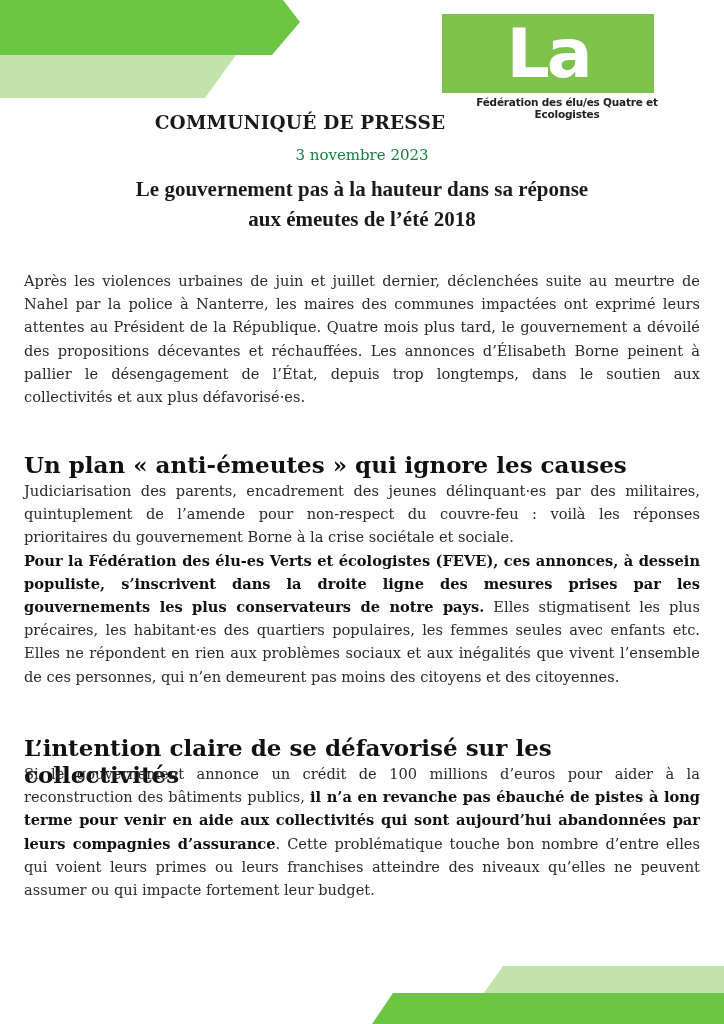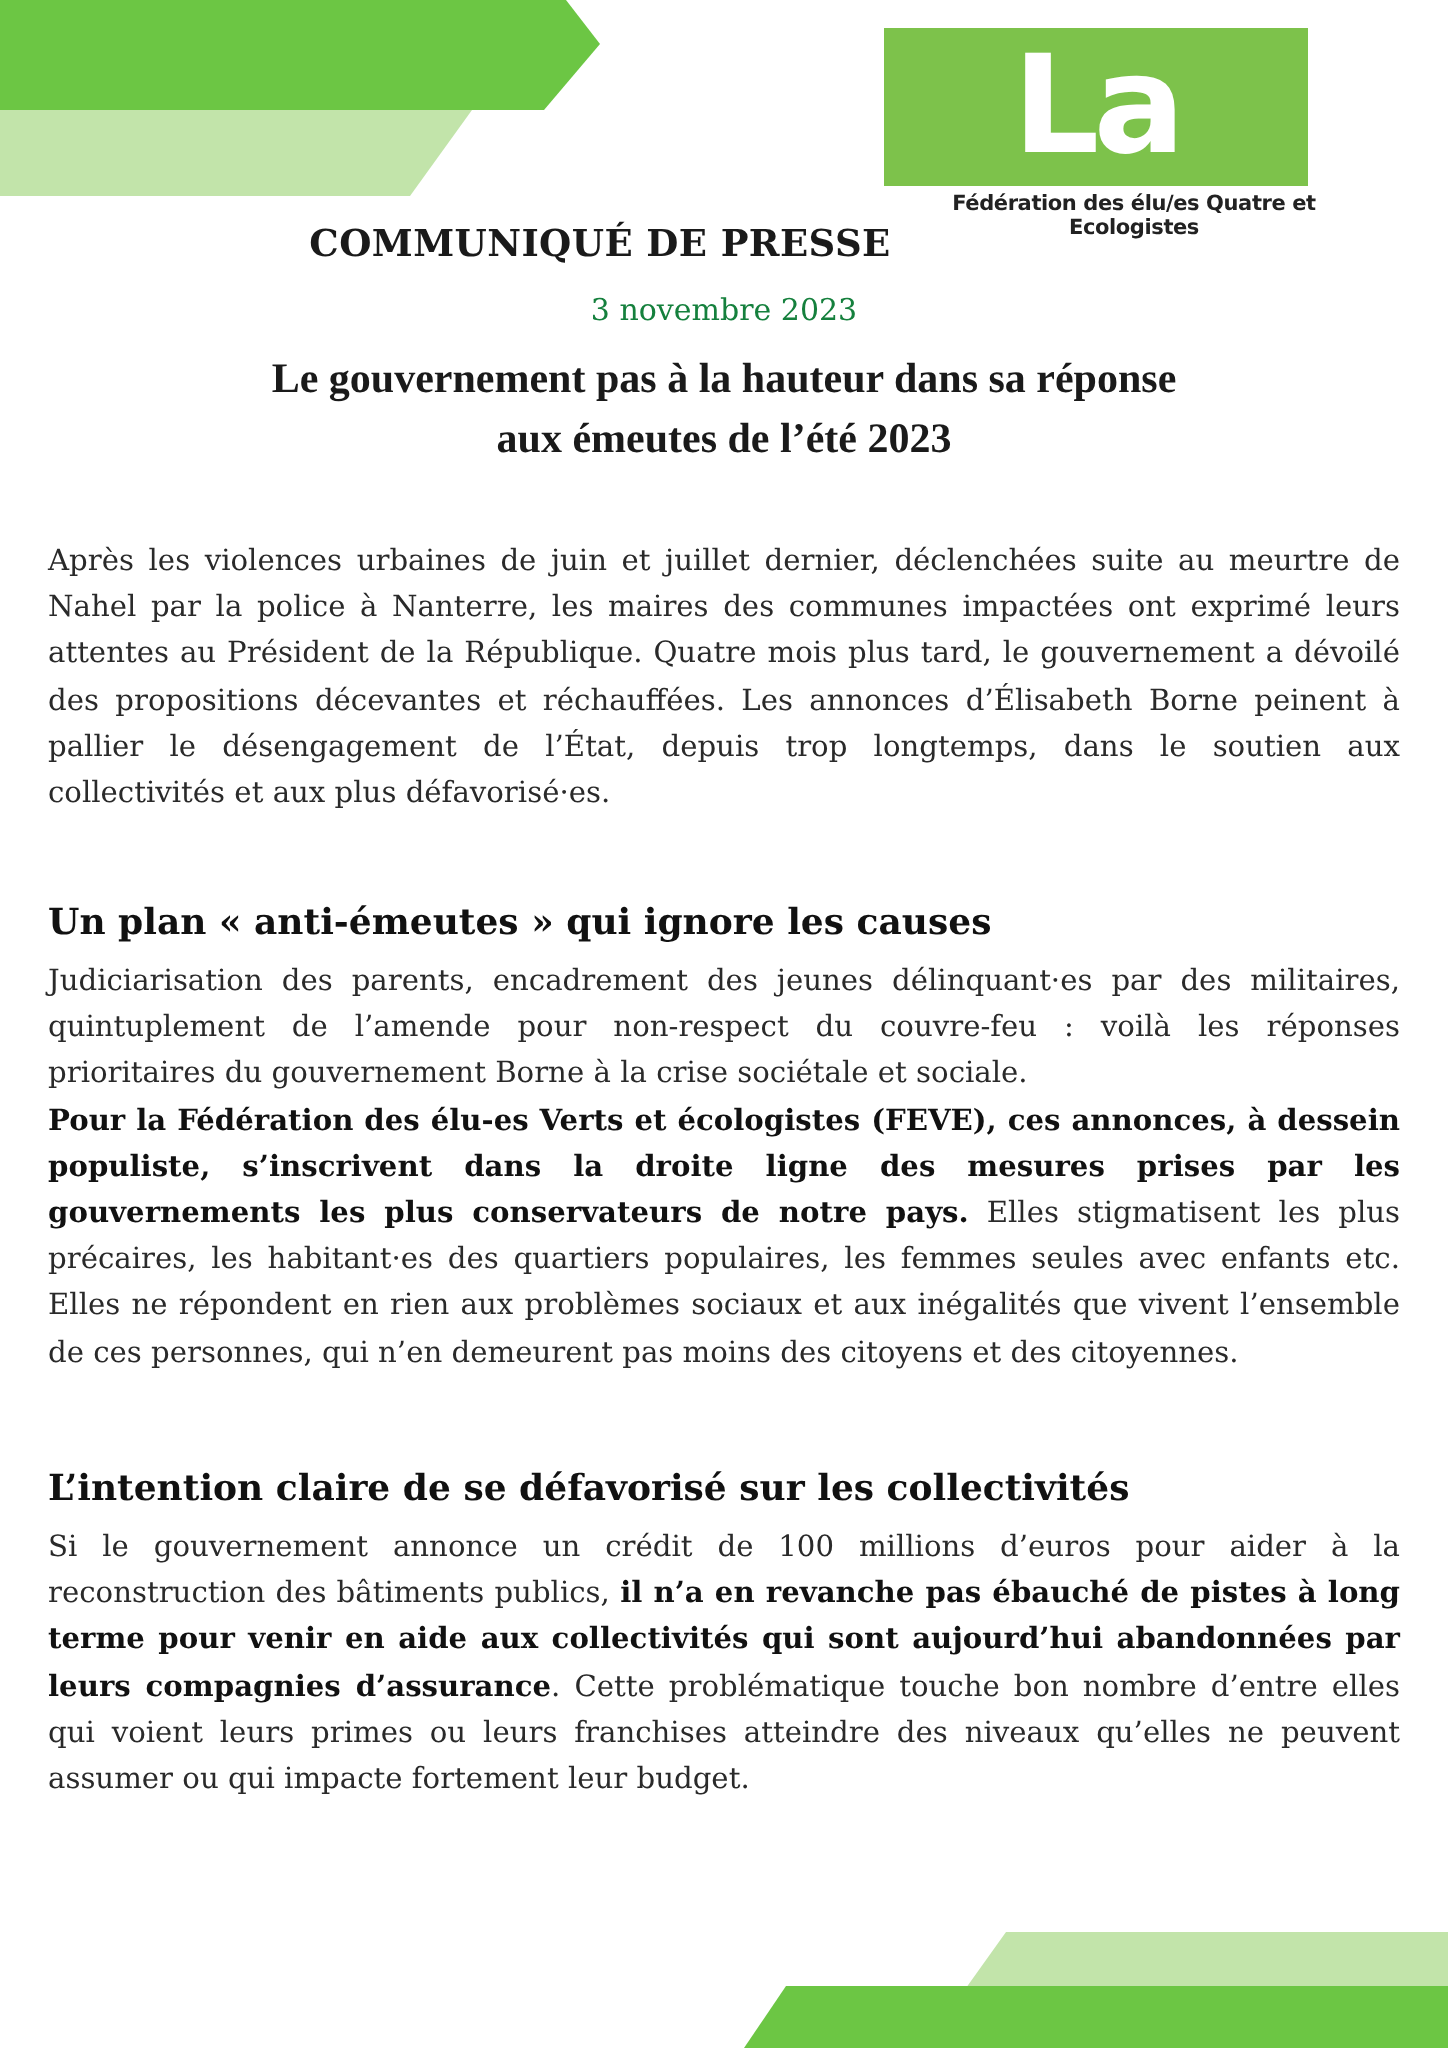--- a/index.html
+++ b/index.html
@@ -13,21 +13,21 @@
               font-family:"DejaVu Sans", sans-serif; font-weight:bold; font-size:10.5px; color:#222; letter-spacing:-0.2px; }
   .kicker { position:absolute; top:112px; left:0; width:600px; text-align:center;
             font-weight:bold; font-size:18.5px; letter-spacing:0.2px; }
   .date { position:absolute; top:146px; left:0; width:724px; text-align:center; font-size:15px; color:#15803d; }
   .title { position:absolute; top:174px; left:40px; width:644px; text-align:center;
            font-weight:bold; font-size:21px; line-height:30px;font-family:Liberation Serif, serif; }
   .body { position:absolute; left:24px; width:676px; font-size:14.6px; line-height:23.2px;
           text-align:justify; color:#2a2a2a; }
   .body b { color:#111; }
   .p1 { top:269px; }
-  .h2 { position:absolute; left:24px; width:676px; font-weight:bold; font-size:18px; color:#111; }
+  .h2 { position:absolute; left:24px; width:676px; font-weight:bold; font-size:23px; color:#111; }
   .h-a { top:451px; }
   .s1 { top:479px; }
   .h-b { top:734px; }
   .s2 { top:762px; }
 </style>
 </head>
 <body>
 
 <svg class="deco" viewBox="0 0 724 1024" xmlns="http://www.w3.org/2000/svg">
   <polygon points="0,55 236,55 205,98 0,98" fill="#c2e4aa"></polygon>
@@ -38,21 +38,21 @@
 
 <div class="logo-box">
   <div class="logo-text">La feve</div>
 </div>
 <div class="logo-sub">Fédération des élu/es Quatre et Ecologistes</div>
 
 <div class="kicker">COMMUNIQUÉ DE PRESSE</div>
 <div class="date">3 novembre 2023</div>
 <div class="title">
   <div>Le gouvernement pas à la hauteur dans sa réponse</div>
-  <div>aux émeutes de l’été 2023</div>
+  <div>aux émeutes de l’été 2018</div>
 </div>
 
 <div class="body p1">Après les violences urbaines de juin et juillet dernier, déclenchées suite au meurtre de Nahel par la police à Nanterre, les maires des communes impactées ont exprimé leurs attentes au Président de la République. Quatre mois plus tard, le gouvernement a dévoilé des propositions décevantes et réchauffées. Les annonces d’Élisabeth Borne peinent à pallier le désengagement de l’État, depuis trop longtemps, dans le soutien aux collectivités et aux plus défavorisé·es.</div>
 
 <div class="h2 h-a">Un plan « anti-émeutes » qui ignore les causes</div>
 <div class="body s1">
   <div>Judiciarisation des parents, encadrement des jeunes délinquant·es par des militaires, quintuplement de l’amende pour non-respect du couvre-feu : voilà les réponses prioritaires du gouvernement Borne à la crise sociétale et sociale.</div>
   <div><b>Pour la Fédération des élu-es Verts et écologistes (FEVE), ces annonces, à dessein populiste, s’inscrivent dans la droite ligne des mesures prises par les gouvernements les plus conservateurs de notre pays.</b><span> Elles stigmatisent les plus précaires, les habitant·es des quartiers populaires, les femmes seules avec enfants etc. Elles ne répondent en rien aux problèmes sociaux et aux inégalités que vivent l’ensemble de ces personnes, qui n’en demeurent pas moins des citoyens et des citoyennes.</span></div>
 </div>
 

